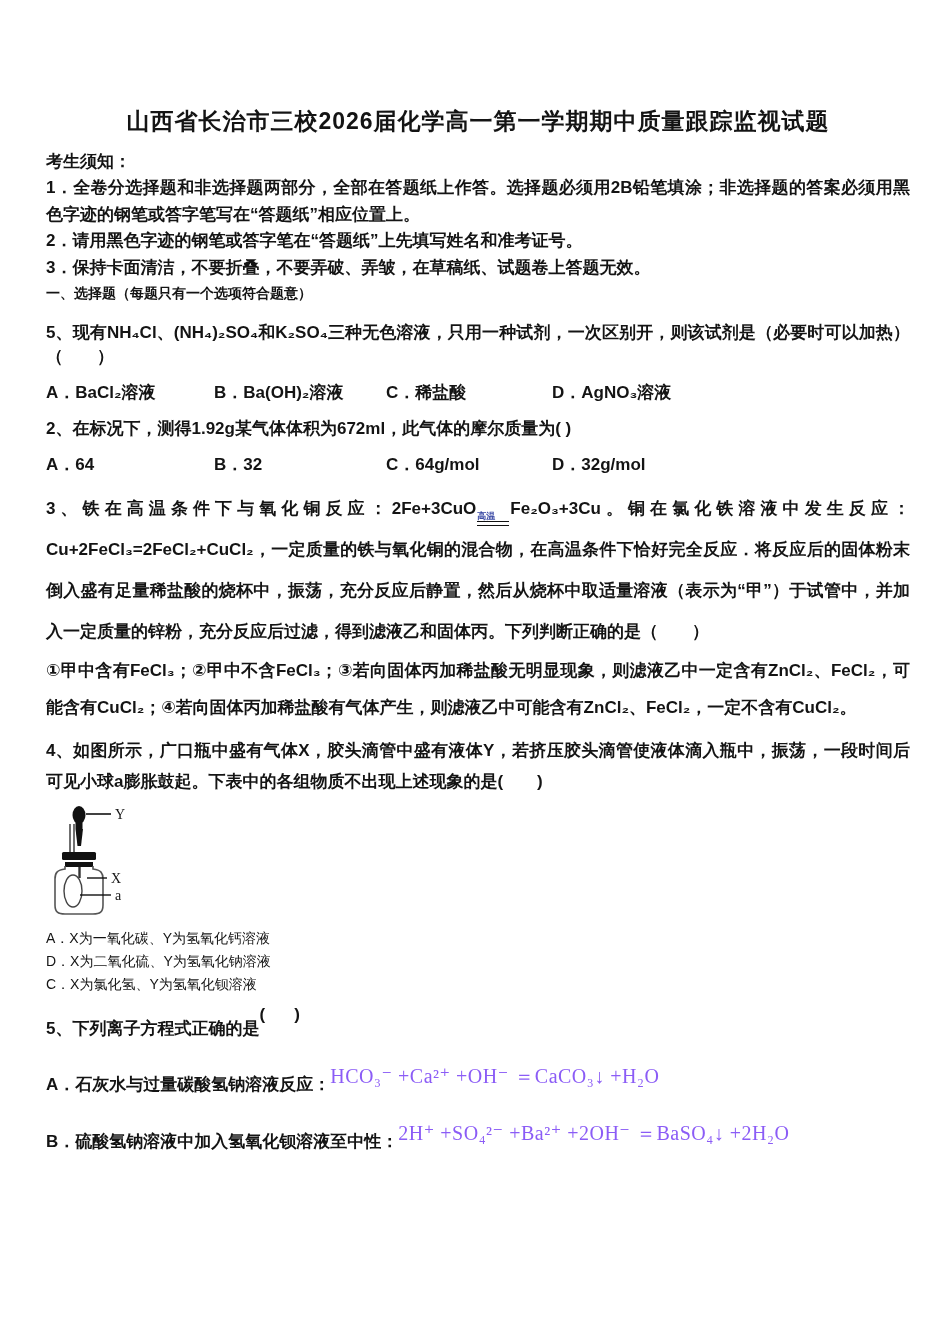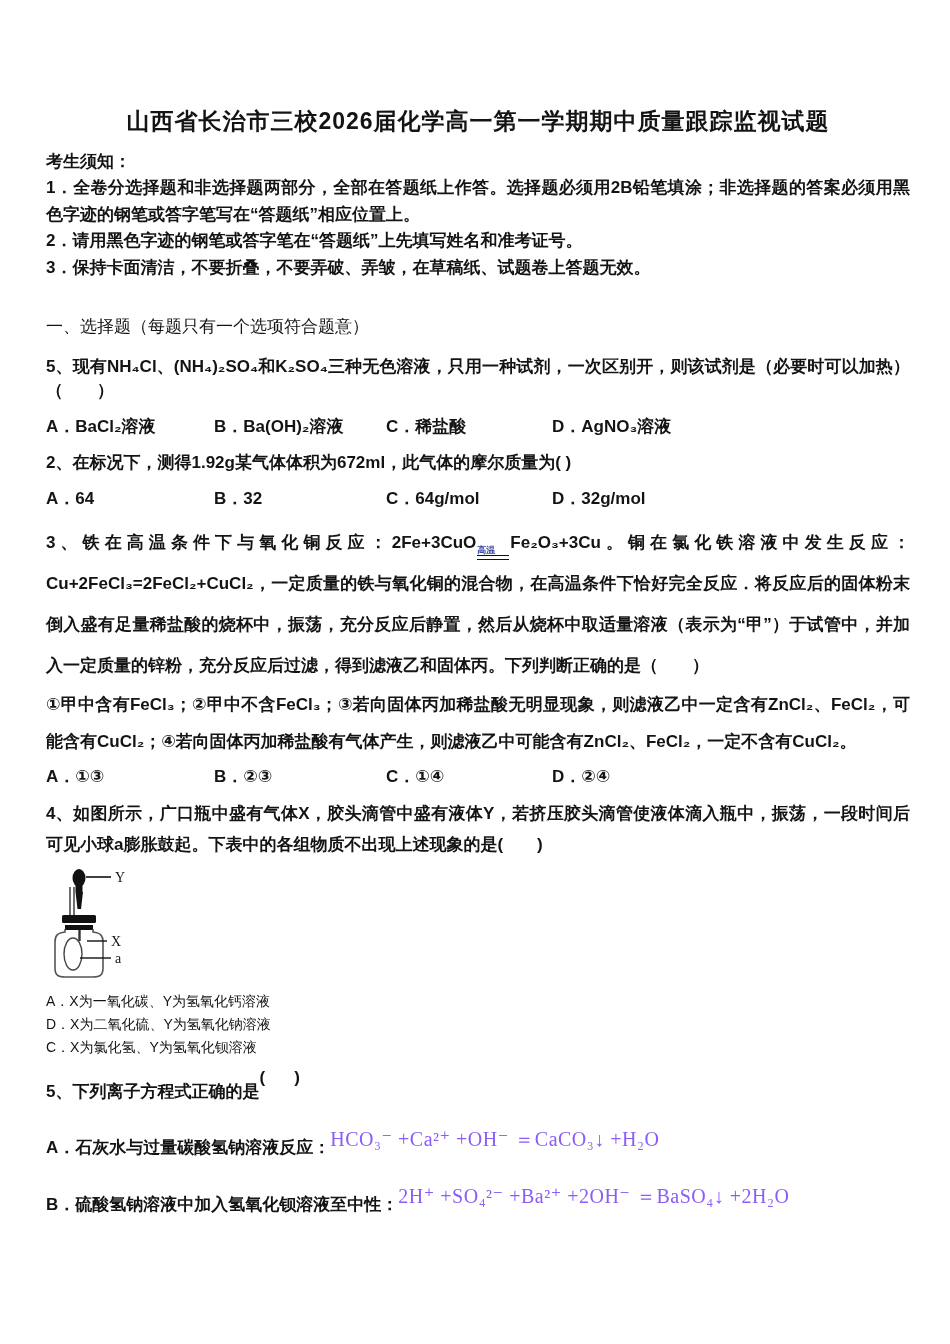--- a/index.html
+++ b/index.html
@@ -12,21 +12,21 @@
   .content { padding:107px 40px 0 46px; }
 
   .doc-title {
     text-align:center; font-size:23px; font-weight:700; letter-spacing:1px;
     line-height:28px;
   }
 
   .notice-heading { margin-top:14px; font-size:17px; font-weight:600; line-height:26px; }
   .notice-item { font-size:17px; font-weight:600; line-height:26.5px; text-align:justify; }
 
-  .section-heading { margin-top:34px; font-size:17px; font-weight:400; line-height:24px; }
+  .section-heading { font-size:14px; font-weight:700; line-height:24px; }
 
   .stem { font-size:17px; font-weight:600; line-height:24px; text-align:justify; }
   .q1-stem { margin-top:16px; }
   .q2-stem { margin-top:12px; }
 
   .options-row {
     display:grid; grid-template-columns:168px 172px 166px auto;
     margin-top:12px; font-size:17px; font-weight:600; line-height:24px;
   }
 
@@ -82,26 +82,20 @@
     <div class="stem q2-stem">2、在标况下，测得1.92g某气体体积为672ml，此气体的摩尔质量为(  )</div>
     <div class="options-row">
       <span>A．64</span>
       <span>B．32</span>
       <span>C．64g/mol</span>
       <span>D．32g/mol</span>
     </div>
 
     <div class="q3-para"><span>3、铁在高温条件下与氧化铜反应：2Fe+3CuO</span><span class="cond"><span class="cond-label">高温</span><span class="cond-lines"></span></span><span>Fe₂O₃+3Cu。铜在氯化铁溶液中发生反应：Cu+2FeCl₃=2FeCl₂+CuCl₂，一定质量的铁与氧化铜的混合物，在高温条件下恰好完全反应．将反应后的固体粉末倒入盛有足量稀盐酸的烧杯中，振荡，充分反应后静置，然后从烧杯中取适量溶液（表示为“甲”）于试管中，并加入一定质量的锌粉，充分反应后过滤，得到滤液乙和固体丙。下列判断正确的是（　　）</span></div>
     <div class="q3-statements">①甲中含有FeCl₃；②甲中不含FeCl₃；③若向固体丙加稀盐酸无明显现象，则滤液乙中一定含有ZnCl₂、FeCl₂，可能含有CuCl₂；④若向固体丙加稀盐酸有气体产生，则滤液乙中可能含有ZnCl₂、FeCl₂，一定不含有CuCl₂。</div>
-    <div class="options-row q3-options">
-      <span>A．①③</span>
-      <span>B．②③</span>
-      <span>C．①④</span>
-      <span>D．②④</span>
-    </div>
 
     <div class="stem q4-stem">4、如图所示，广口瓶中盛有气体X，胶头滴管中盛有液体Y，若挤压胶头滴管使液体滴入瓶中，振荡，一段时间后可见小球a膨胀鼓起。下表中的各组物质不出现上述现象的是(　　)</div>
 
     <div class="figure-wrap">
       <svg width="125" height="120" viewBox="0 0 125 120">
 
         <ellipse cx="30" cy="13" rx="6.5" ry="9" fill="#111"></ellipse>
         <rect x="26.5" y="20" width="7" height="7" fill="#111"></rect>
         <polygon points="26.5,27 34,27 32,44 28.5,44" fill="#111"></polygon>
 

